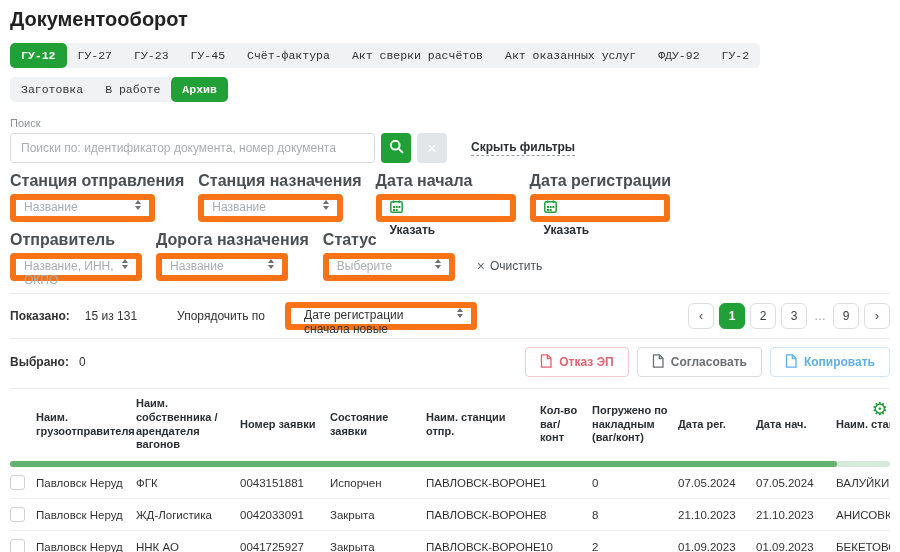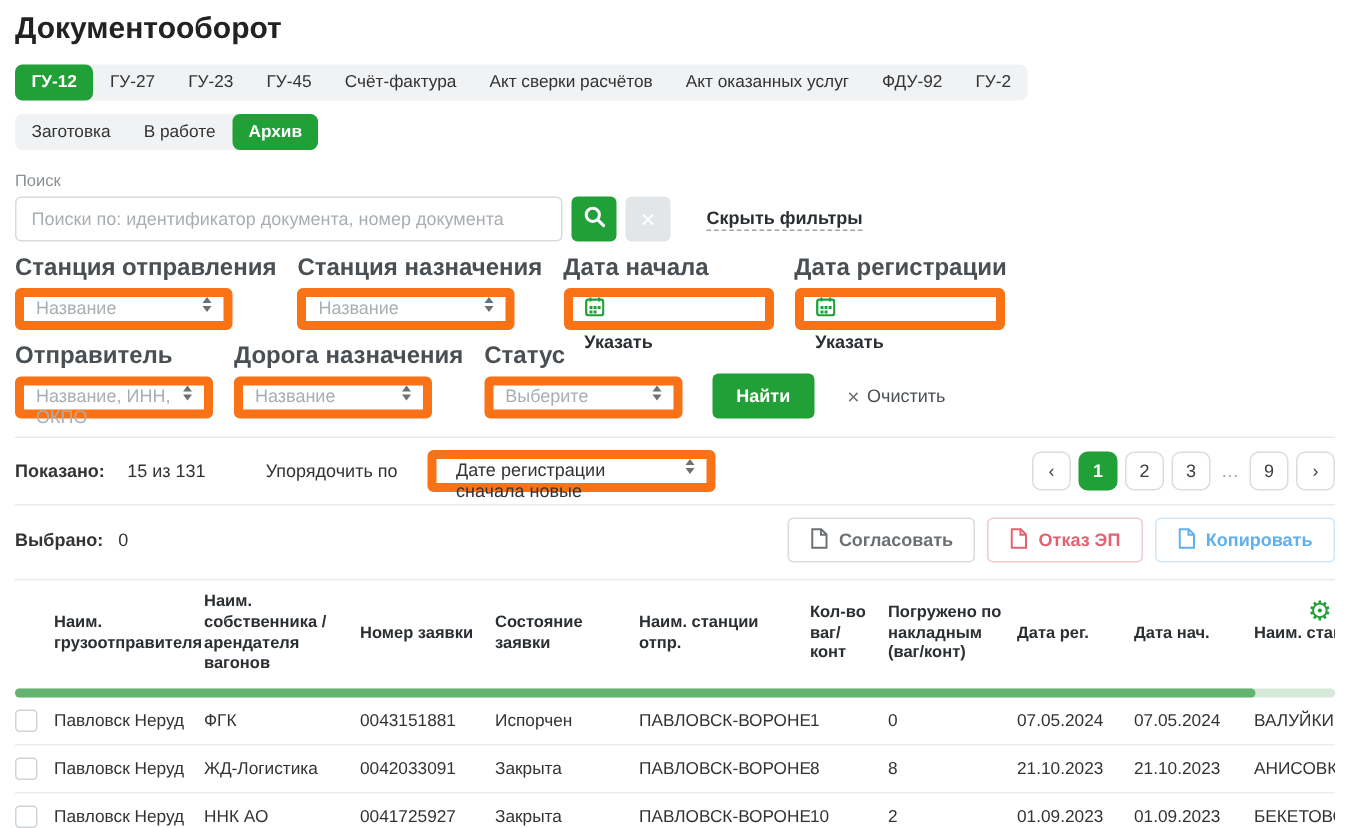--- a/index.html
+++ b/index.html
@@ -6,21 +6,21 @@
   html, body { width: 900px; height: 552px; overflow: hidden; background: #fff;
     font-family: "Liberation Sans", sans-serif; color: #333; }
   .wrap { padding: 8px 10px 0 10px; width: 900px; }
 
   .page-title { font-size: 20px; font-weight: 700; color: #222; margin-bottom: 12px; }
 
   
   .tabbar { display: inline-flex; background: #f1f2f3; border-radius: 5px; margin-bottom: 9px; }
   .tab { font-size: 11.5px; color: #333; padding: 6px 11px; border-radius: 5px; cursor: pointer; white-space: nowrap; }
   .tab.active { background: #21a038; color: #fff; font-weight: 600; }
-  .row-block { display: block; }
+  .row-block { display: block; font-family: Liberation Mono, monospace; }
 
   .field-label { font-size: 11px; color: #8c9196; margin: 6px 0 4px; }
   .flabel { font-size: 16px; color: #4a4f54; font-weight: 700; margin-bottom: 4px; }
 
   
   .search-row { display: flex; align-items: center; gap: 6px; }
   .search-input { width: 365px; height: 30px; border: 1px solid #d8dbde; border-radius: 4px;
     padding: 0 10px; font-size: 12px; color: #333; font-family: "Liberation Sans", sans-serif; }
   .search-input::placeholder { color: #a9aeb3; }
   .btn-sq { width: 30px; height: 30px; border-radius: 4px; border: none; display: flex;
@@ -216,21 +216,20 @@
     <div class="fgroup">
       <div class="flabel">Статус</div>
       <div class="select w130">
         <span class="ph">Выберите</span>
         <span class="stepper">
             <i class="up"></i>
             <i class="dn"></i>
           </span>
       </div>
     </div>
-    <button class="btn-find">Найти</button>
     <span class="clear-link">
       <span class="x">×</span>
       <span>Очистить</span>
     </span>
   </div>
 
   <div class="hr"></div>
 
   <div class="results-row">
     <span class="bold">Показано:</span>
@@ -253,37 +252,37 @@
       <button class="pg">›</button>
     </div>
   </div>
 
   <div class="hr" style="margin-top:0"></div>
 
   <div class="selection-row">
     <span class="bold">Выбрано:</span>
     <span class="cnt">0</span>
     <div class="actions">
+      <button class="abtn abtn-reject">
+        <span>
+          <svg width="12" height="14" viewBox="0 0 12 14">
+              <path d="M1.5 0.8 H7.5 L11 4.3 V13.2 H1.5 Z" fill="none" stroke="currentColor" stroke-width="1.3"></path>
+              <path d="M7.3 0.9 V4.5 H10.8" fill="none" stroke="currentColor" stroke-width="1.3"></path>
+            </svg>
+        </span>
+        <span>Отказ ЭП</span>
+      </button>
       <button class="abtn abtn-approve">
         <span>
           <svg width="12" height="14" viewBox="0 0 12 14">
               <path d="M1.5 0.8 H7.5 L11 4.3 V13.2 H1.5 Z" fill="none" stroke="currentColor" stroke-width="1.3"></path>
               <path d="M7.3 0.9 V4.5 H10.8" fill="none" stroke="currentColor" stroke-width="1.3"></path>
             </svg>
         </span>
         <span>Согласовать</span>
-      </button>
-      <button class="abtn abtn-reject">
-        <span>
-          <svg width="12" height="14" viewBox="0 0 12 14">
-              <path d="M1.5 0.8 H7.5 L11 4.3 V13.2 H1.5 Z" fill="none" stroke="currentColor" stroke-width="1.3"></path>
-              <path d="M7.3 0.9 V4.5 H10.8" fill="none" stroke="currentColor" stroke-width="1.3"></path>
-            </svg>
-        </span>
-        <span>Отказ ЭП</span>
       </button>
       <button class="abtn abtn-copy">
         <span>
           <svg width="12" height="14" viewBox="0 0 12 14">
               <path d="M1.5 0.8 H7.5 L11 4.3 V13.2 H1.5 Z" fill="none" stroke="currentColor" stroke-width="1.3"></path>
               <path d="M7.3 0.9 V4.5 H10.8" fill="none" stroke="currentColor" stroke-width="1.3"></path>
             </svg>
         </span>
         <span>Копировать</span>
       </button>

